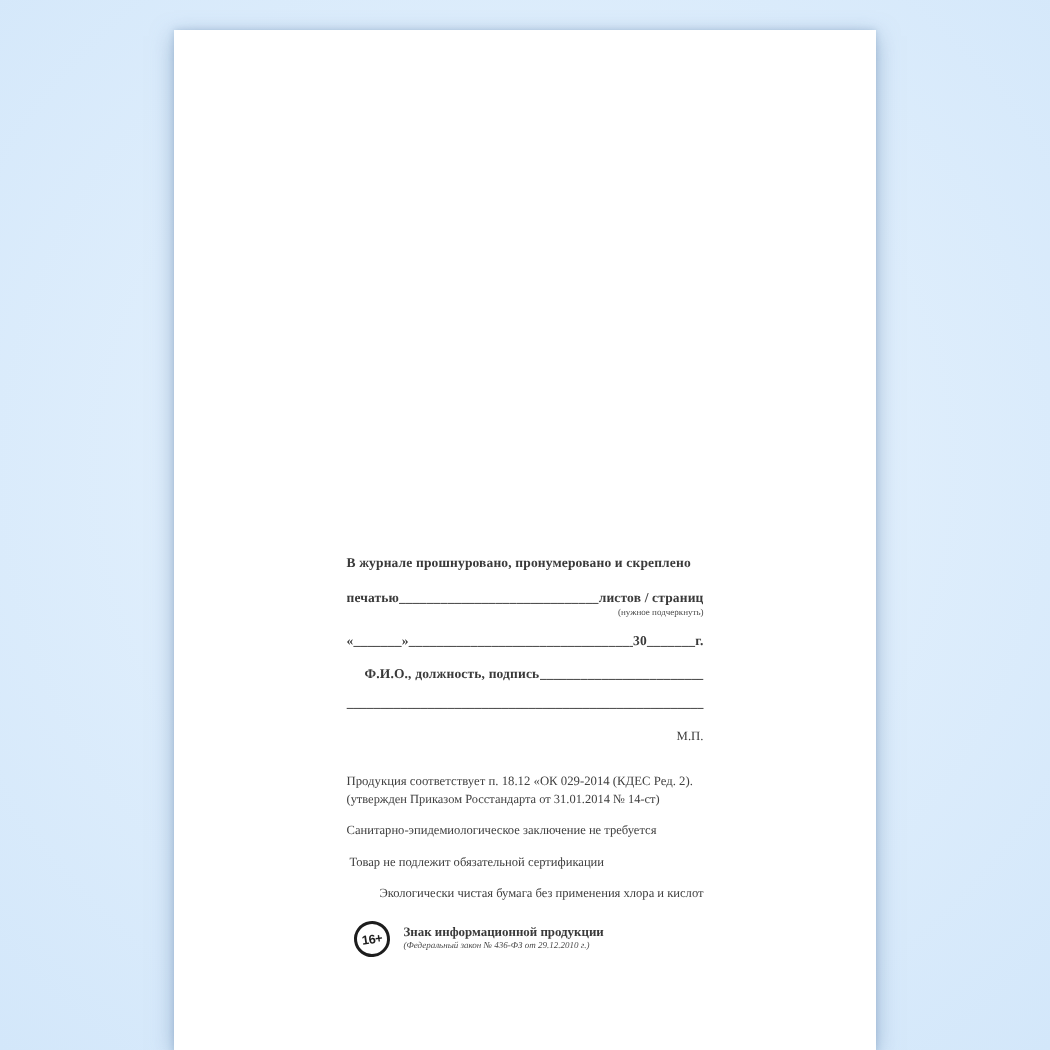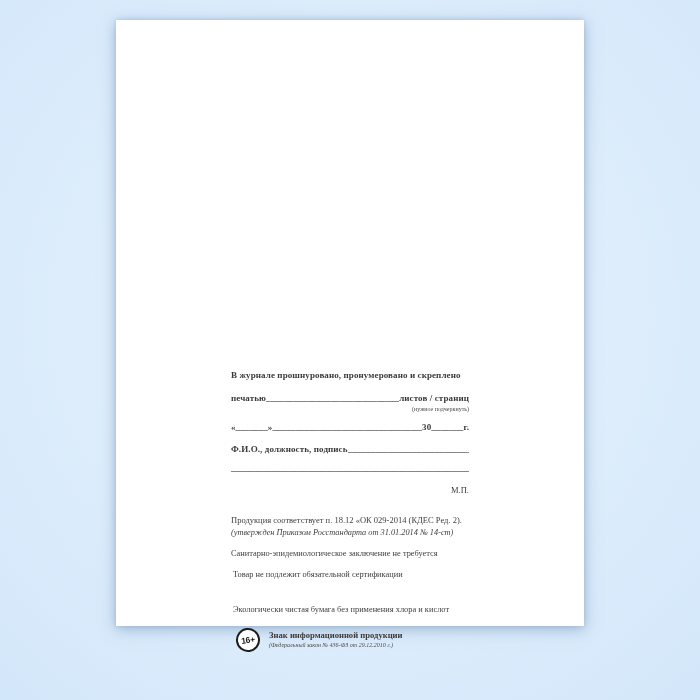--- a/index.html
+++ b/index.html
@@ -9,21 +9,21 @@
     font-family: "Liberation Serif", "DejaVu Serif", serif;
   }
   .scene {
     position: relative;
     width: 700px; height: 700px;
     background: radial-gradient(circle at 50% 45%, #eef6fe 0%, #dfeefc 45%, #d3e7fa 100%);
   }
   .paper {
     position: absolute;
     left: 116px; top: 20px;
-    width: 468px; height: 606px;
+    width: 468px; height: 681px;
     background: #ffffff;
     box-shadow: 0 3px 14px rgba(106, 138, 175, 0.55), 0 0 4px rgba(120, 150, 185, 0.35);
   }
   .content {
     width: 238px;
     margin: 0 auto;
     padding-top: 348px;
     color: #3c3c3c;
   }
   .row-flex {
@@ -63,25 +63,25 @@
   }
   .mp-row {
     margin-top: 9px;
     font-size: 8.5px;
     line-height: 13px;
     text-align: right;
     color: #3a3a3a;
   }
   .comp1 { margin-top: 18px; font-size: 8.5px; line-height: 11.5px; color: #404040; }
   .comp2 { font-size: 8px;   line-height: 11px;   color: #434343; }
-  .comp3 { font-size: 8.3px; line-height: 11.5px; font-style: italic; color: #404040; }
+  .comp3 { font-size: 8.3px; line-height: 11.5px; color: #404040; }
   .claim { font-size: 8.4px; line-height: 12px; color: #404040; }
   .claim.sanitary { margin-top: 10px; }
   .claim.cert     { margin-top: 9px; padding-left: 2px; }
-  .claim.eco      { margin-top: 23px; padding-left: 2px; }
+  .claim.eco      { margin-top: 9px; padding-left: 2px; text-align: right; }
   .info-row {
     margin-top: 12px;
     display: flex;
     align-items: flex-start;
     padding-left: 5px;
   }
   .age-badge {
     flex: 0 0 auto;
     width: 20px; height: 20px;
     border: 2px solid #1d1d1d;
@@ -133,21 +133,21 @@
       <div class="row-flex bold-row" style="margin-top:7px;">
         <span class="fixed">«</span>
         <span class="fixed">_______</span>
         <span class="fixed">»</span>
         <span class="blank">____________________________________</span>
         <span class="fixed">30</span>
         <span class="fixed">_______</span>
         <span class="fixed">г.</span>
       </div>
 
-      <div class="row-flex bold-row" style="margin-top:8px;">
+      <div class="row-flex bold-row" style="margin-top:8px;margin-left:12px;">
         <span class="fixed">Ф.И.О., должность, подпись </span>
         <span class="blank">____________________________</span>
       </div>
 
       <div class="extra-line">_______________________________________________________</div>
 
       <div class="mp-row">М.П.</div>
 
       <div class="comp1">Продукция соответствует п. 18.12 «ОК 029-2014 (КДЕС Ред. 2).</div>
       <div class="comp3">(утвержден Приказом Росстандарта от 31.01.2014 № 14-ст)</div>

